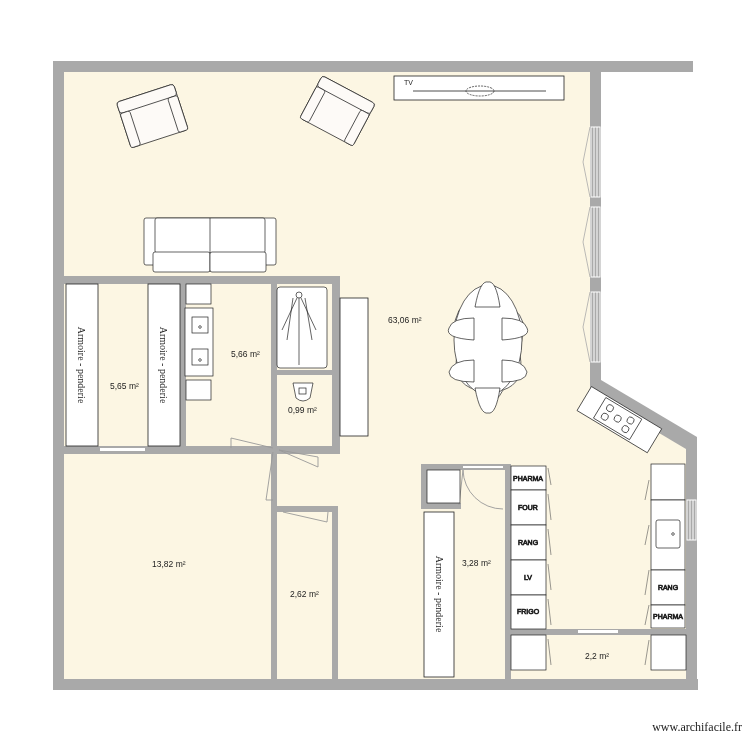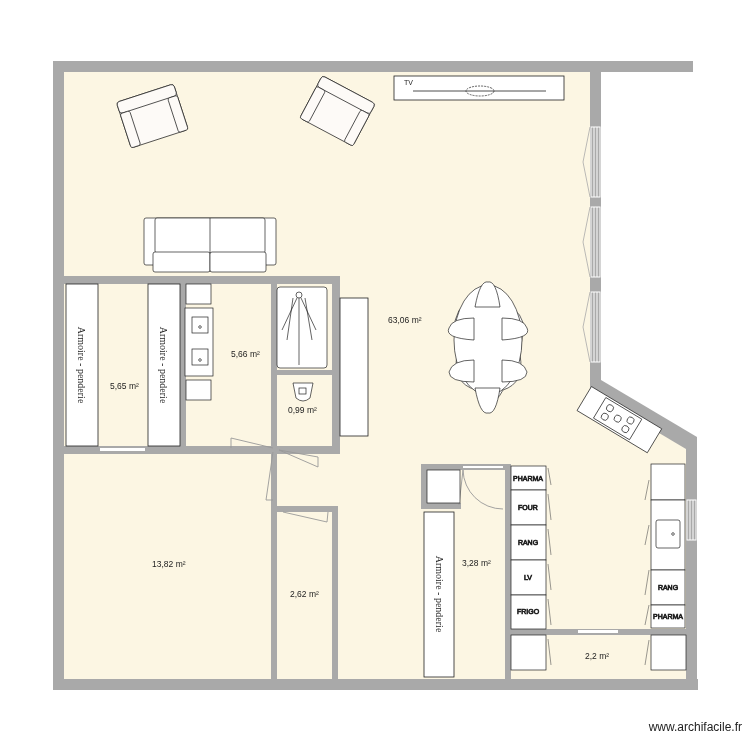--- a/index.html
+++ b/index.html
@@ -2,21 +2,21 @@
 <html><head>
 <meta charset="utf-8">
 <style>
   html, body { margin:0; padding:0; background:#ffffff; }
   body { width:750px; height:750px; position:relative; overflow:hidden; font-family:"Liberation Sans", sans-serif; }
   #plan { position:absolute; left:0; top:0; width:750px; height:750px; }
   .room-label { font-family:"Liberation Sans", sans-serif; font-size:8.5px; fill:#222; }
   .appl-label { font-family:"Liberation Sans", sans-serif; font-size:7px; fill:#333; }
   .wardrobe-label { font-family:"Liberation Serif", serif; font-size:10px; fill:#222; }
   .tv-label { font-family:"Liberation Sans", sans-serif; font-size:7px; fill:#222; }
-  .watermark { position:absolute; right:8px; top:720px; font-size:12px; color:#222; font-family:Liberation Sans, sans-serif; }
+  .watermark { position:absolute; right:8px; top:720px; font-size:12px; color:#222; font-family:Liberation Serif, serif; }
 </style>
 </head>
 <body>
 
 <svg id="plan" viewBox="0 0 750 750" xmlns="http://www.w3.org/2000/svg">
 
   <g>
     <polygon points="64,72 590,72 590,388 686,445 686,679 64,679" fill="#fcf6e3"></polygon>
   </g>
 

